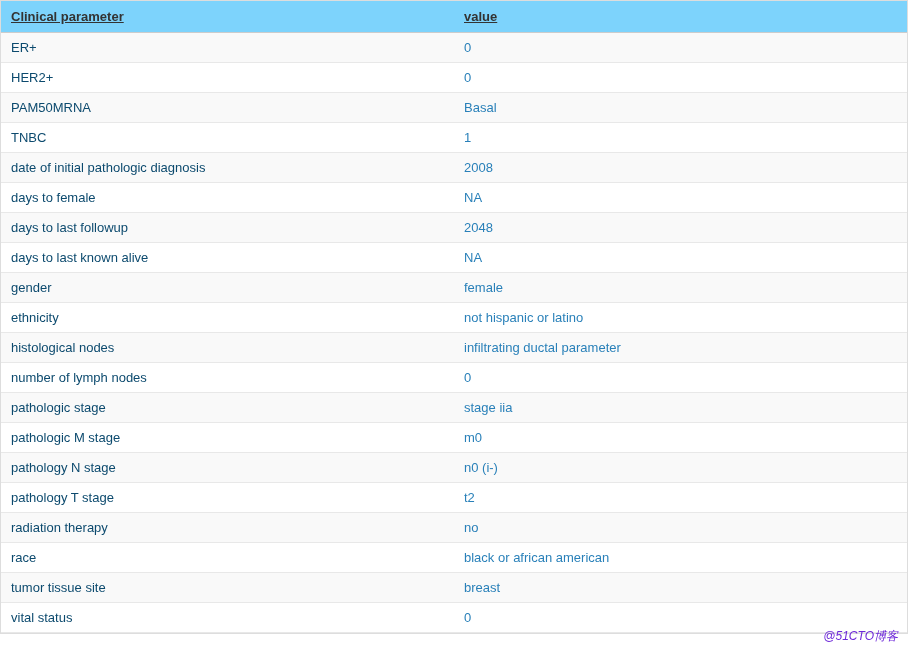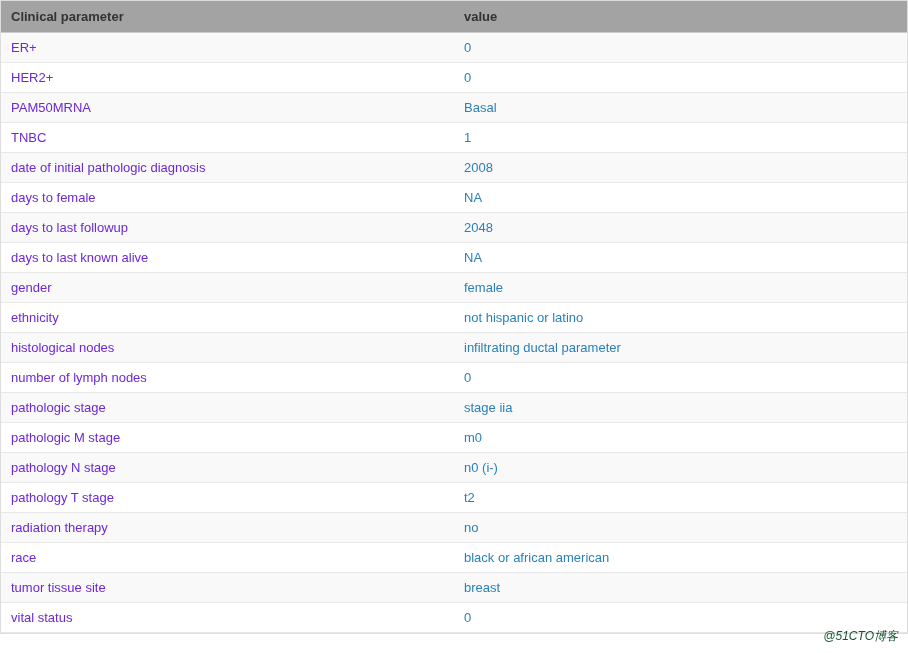--- a/index.html
+++ b/index.html
@@ -19,21 +19,22 @@
       width: 908px;
       border: 1px solid #ddd;
     }
 
     table {
       width: 100%;
       border-collapse: collapse;
     }
 
     thead tr {
-      background-color: #a3a3a3;
+      background-color: #7dd3fc;
+      text-decoration: underline;
     }
 
     thead th {
       padding: 8px 10px;
       text-align: left;
       font-weight: bold;
       font-size: 13px;
       color: #333;
       border-bottom: 1px solid #ccc;
     }
@@ -45,37 +46,37 @@
     tbody tr:nth-child(even) {
       background-color: #ffffff;
     }
 
     tbody tr {
       border-bottom: 1px solid #e8e8e8;
     }
 
     .col-param {
       padding: 7px 10px;
-      color: #6d28d9;
+      color: #0c4a6e;
       width: 50%;
       font-size: 13px;
     }
 
     .col-value {
       padding: 7px 10px;
       color: #2980b9;
       width: 50%;
       font-size: 13px;
     }
 
     .watermark {
       position: fixed;
       bottom: 8px;
       right: 10px;
-      color: #14532d;
+      color: #6d28d9;
       font-size: 12px;
       font-style: italic;
     }
   </style>
 </head>
 <body>
 
 <div class="table-container">
   <table>
     <thead>

